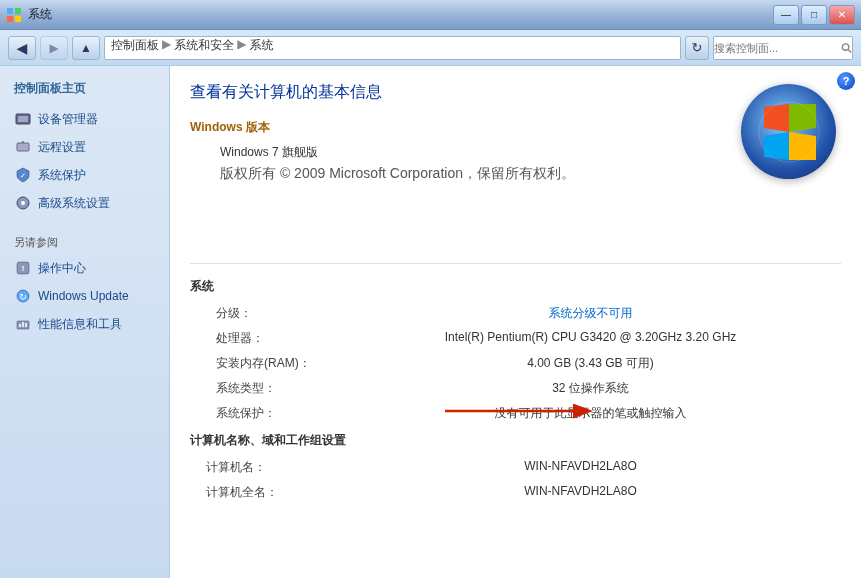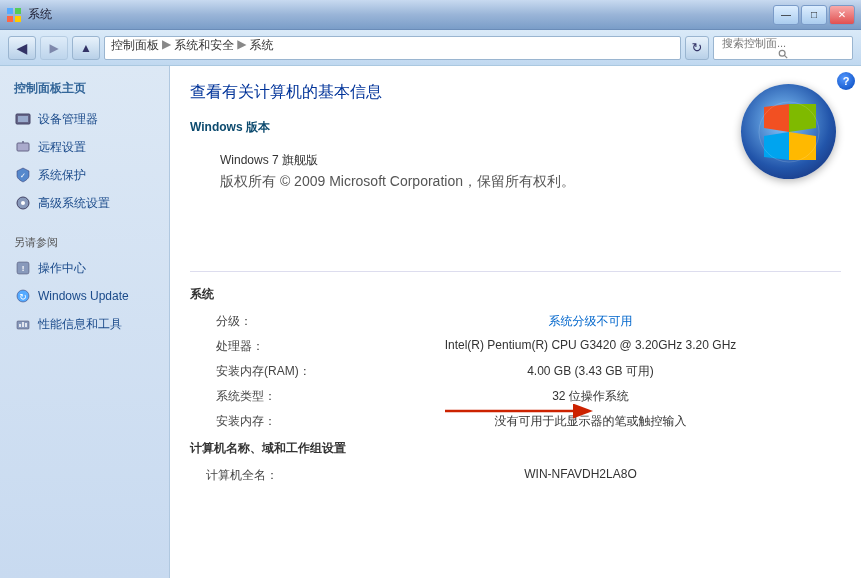--- a/index.html
+++ b/index.html
@@ -97,22 +97,21 @@
     }
     .breadcrumb-sep { color: #888; margin: 0 3px; }
     .search-box {
       width: 140px;
       height: 24px;
       border: 1px solid #9ab5d0;
       border-radius: 2px;
       display: flex;
       align-items: center;
       background: white;
-      padding: 0 8px;
-      flex-direction: column;
+      padding: 0 0;
     }
     .search-box input {
       border: none;
       outline: none;
       font-size: 11px;
       width: 100%;
       background: transparent;
       color: #888;
     }
     .refresh-btn {
@@ -187,22 +186,22 @@
     .page-title {
       font-size: 16px;
       color: #003399;
       margin-bottom: 16px;
       font-weight: normal;
     }
 
     .section-heading {
       font-size: 12px;
       font-weight: bold;
-      color: #0c4a6e;
-      margin-bottom: 16px;
+      color: #a16207;
+      margin-bottom: 8px;
     }
 
     .info-text {
       font-size: 12px;
       color: #333;
       margin-left: 20px;
       margin-bottom: 4px;
     }
     .info-text-small {
       font-size: 14px;
@@ -448,39 +447,43 @@
       </tr>
       <tr>
         <td>安装内存(RAM)：</td>
         <td>4.00 GB (3.43 GB 可用)</td>
       </tr>
       <tr>
         <td>系统类型：</td>
         <td>32 位操作系统</td>
       </tr>
       <tr>
-        <td>安装内存：</td>
+        <td>系统保护：</td>
         <td>没有可用于此显示器的笔或触控输入</td>
       </tr>
     </tbody>
       </table>
 
     <svg class="arrow-svg" width="160" height="30">
       <defs>
         <marker id="arrowhead" markerWidth="8" markerHeight="6" refX="6" refY="3" orient="auto">
           <polygon points="0 0, 8 3, 0 6" fill="#cc2200"></polygon>
         </marker>
       </defs>
       <line x1="5" y1="15" x2="148" y2="15" stroke="#cc2200" stroke-width="2.5" marker-end="url(#arrowhead)"></line>
     </svg>
 
     <div class="section-title-row" style="margin-top:6px; display:flex; align-items:center; justify-content:space-between;">计算机名称、域和工作组设置</div>
 
     <table class="info-table" style="margin-left:10px; width: calc(100% - 20px);">
       <tbody>
+          <tr>
+        <td>计算机名：</td>
+        <td>WIN-NFAVDH2LA8O</td>
+      </tr>
       <tr>
         <td>计算机全名：</td>
         <td>WIN-NFAVDH2LA8O</td>
       </tr>
     </tbody>
       </table>
 
   </div>
 </div>
 

